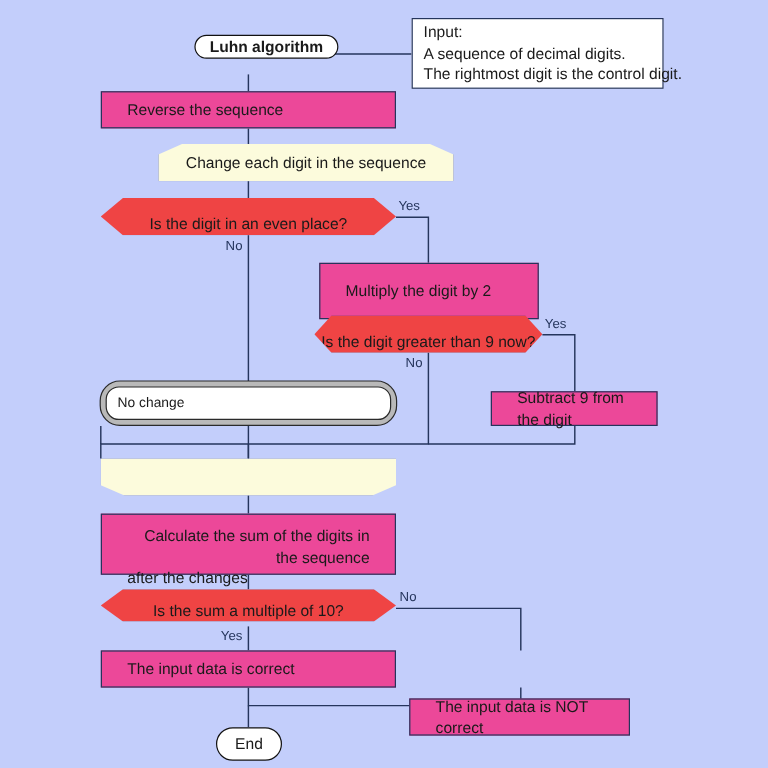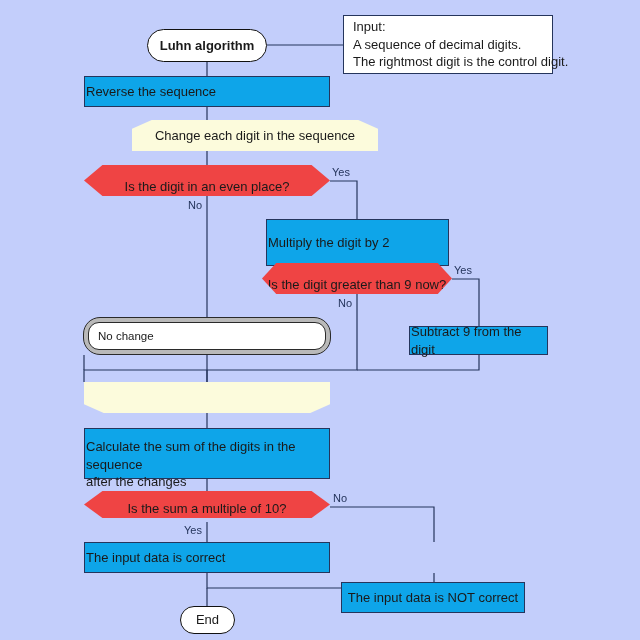--- a/index.html
+++ b/index.html
@@ -35,25 +35,25 @@
   .node {
     position: absolute;
     box-sizing: border-box;
     font-size: 13px;
     color: #1a1a1a;
     line-height: 1.35;
   }
 
   
   .proc {
-    background: #0ea5e9;
+    background: #ec4899;
     border: 1.2px solid #25355c;
     display: flex;
     align-items: center;
-    padding: 0 1px;
+    padding: 0 21px;
   }
   .proc.center { justify-content: center; }
 
   
   .terminator {
     background: #ffffff;
     border: 1.3px solid #111111;
     border-radius: 999px;
     display: flex;
     align-items: center;
@@ -173,21 +173,21 @@
 
     <line x1="207" y1="522" x2="207" y2="542"></line>
 
     <polyline points="330,507 434,507 434,542"></polyline>
 
     <polyline points="207,573 207,588 434,588 434,573"></polyline>
 
     <line x1="207" y1="588" x2="207" y2="606"></line>
   </svg>
 
-  <div class="node terminator" style="left:147px; top:29px; width:120px; height:33px;">
+  <div class="node terminator" style="left:162px; top:29px; width:120px; height:20px;">
     <span>Luhn algorithm</span>
   </div>
 
   <div class="node note" style="left:343px; top:15px; width:210px; height:59px;">
     <span class="line">Input:</span>
     <span class="line">A sequence of decimal digits.</span>
     <span class="line">The rightmost digit is the control digit.</span>
   </div>
 
   <div class="node proc" style="left:84px; top:76px; width:246px; height:31px;">
@@ -222,21 +222,21 @@
 
   <div class="node proc center" style="left:409px; top:326px; width:139px; height:29px;">
     <span>Subtract 9 from the digit</span>
   </div>
 
   <div class="node loop-end" style="left:84px; top:382px; width:246px; height:31px;">
     <span></span>
   </div>
 
   <div class="node proc" style="left:84px; top:428px; width:246px; height:51px; display:block; padding-top:9px;">
-    <span style="display:block;">Calculate the sum of the digits in the sequence</span>
+    <span style="display:block;text-align:right;">Calculate the sum of the digits in the sequence</span>
     <span style="display:block;">after the changes</span>
   </div>
 
   <div class="node decision" style="left:84px; top:491px; width:246px; height:27px;">
     <span>Is the sum a multiple of 10?</span>
   </div>
   <div class="edge-label" style="left:333px; top:492px;">No</div>
   <div class="edge-label" style="left:184px; top:524px;">Yes</div>
 
   <div class="node proc" style="left:84px; top:542px; width:246px; height:31px;">

